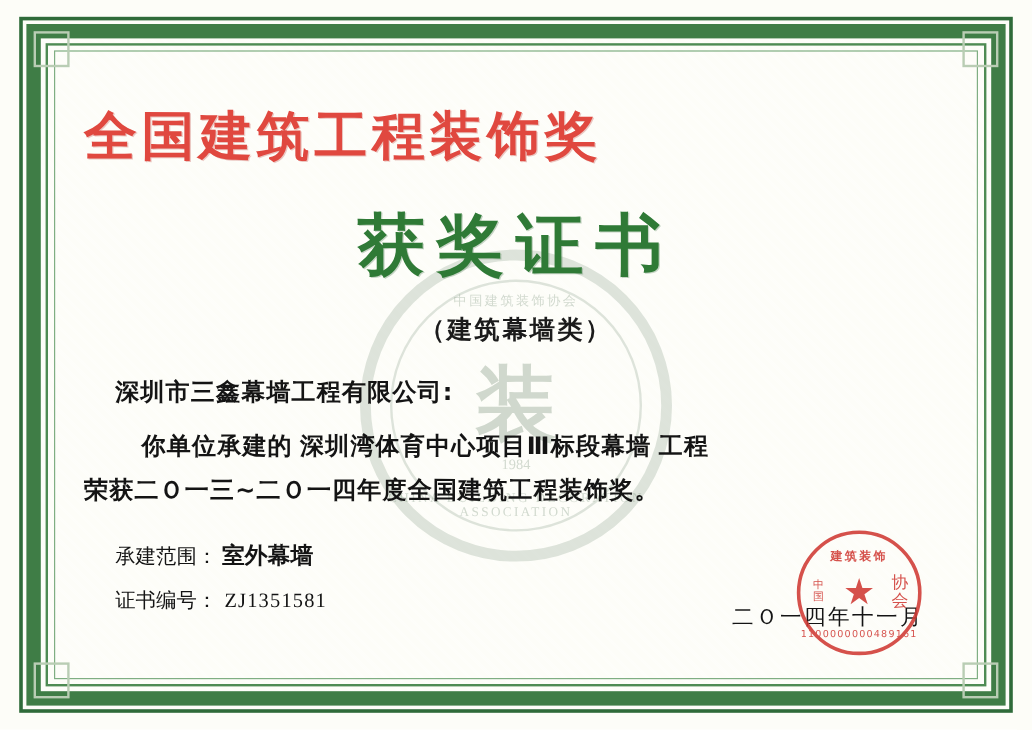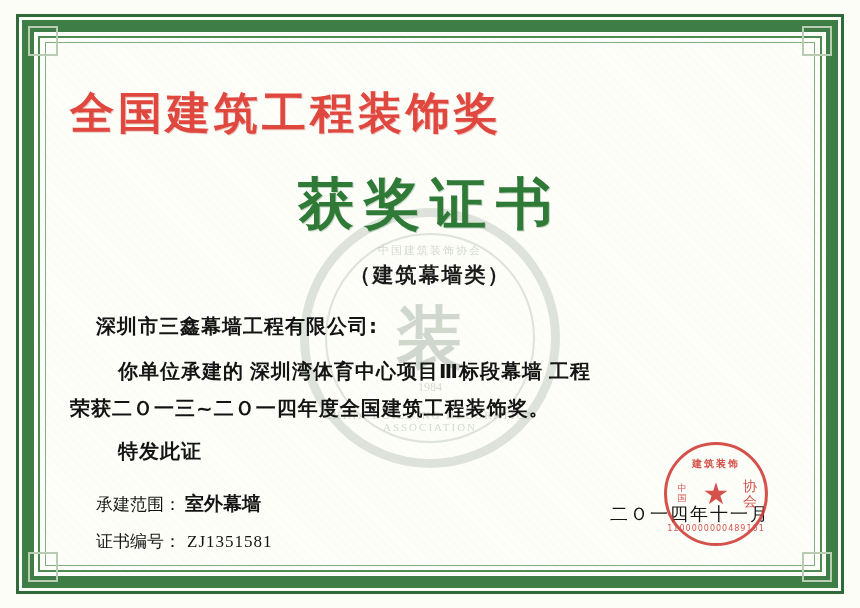--- a/index.html
+++ b/index.html
@@ -336,21 +336,20 @@
 
     <div class="body-block">
       <div class="recipient">深圳市三鑫幕墙工程有限公司:</div>
 
       <div class="para">
         <span class="indent"></span><span>你单位承建的</span><span class="project-name">深圳湾体育中心项目Ⅲ标段幕墙</span><span>工程</span>
       </div>
 
       <div class="para" style="margin-top:6px;">荣获二Ｏ一三~二Ｏ一四年度全国建筑工程装饰奖。</div>
 
-      <div class="issue-line">特发此证</div>
 
       <div class="scope-line">
         <span>承建范围：</span><span class="scope-value">室外幕墙</span>
       </div>
 
       <div class="cert-no-line">
         <span>证书编号：</span><span class="cert-value">ZJ1351581</span>
       </div>
     </div>
 

